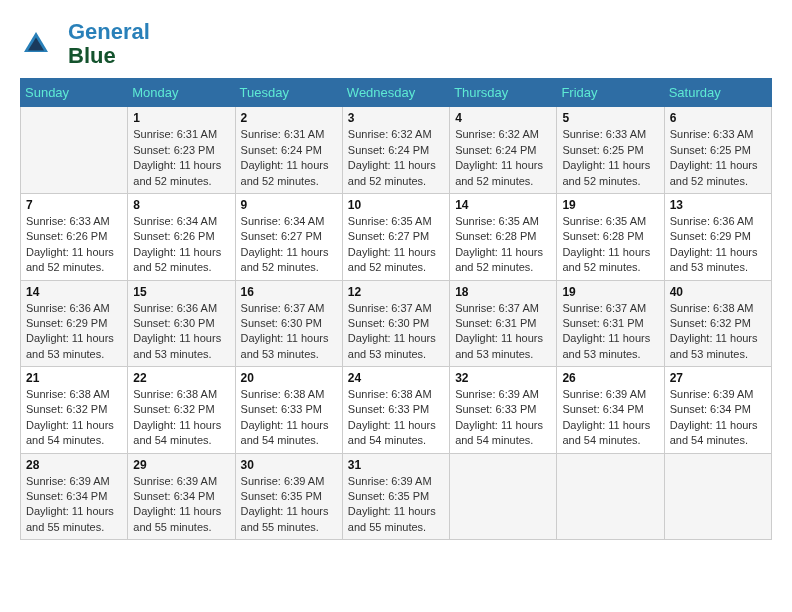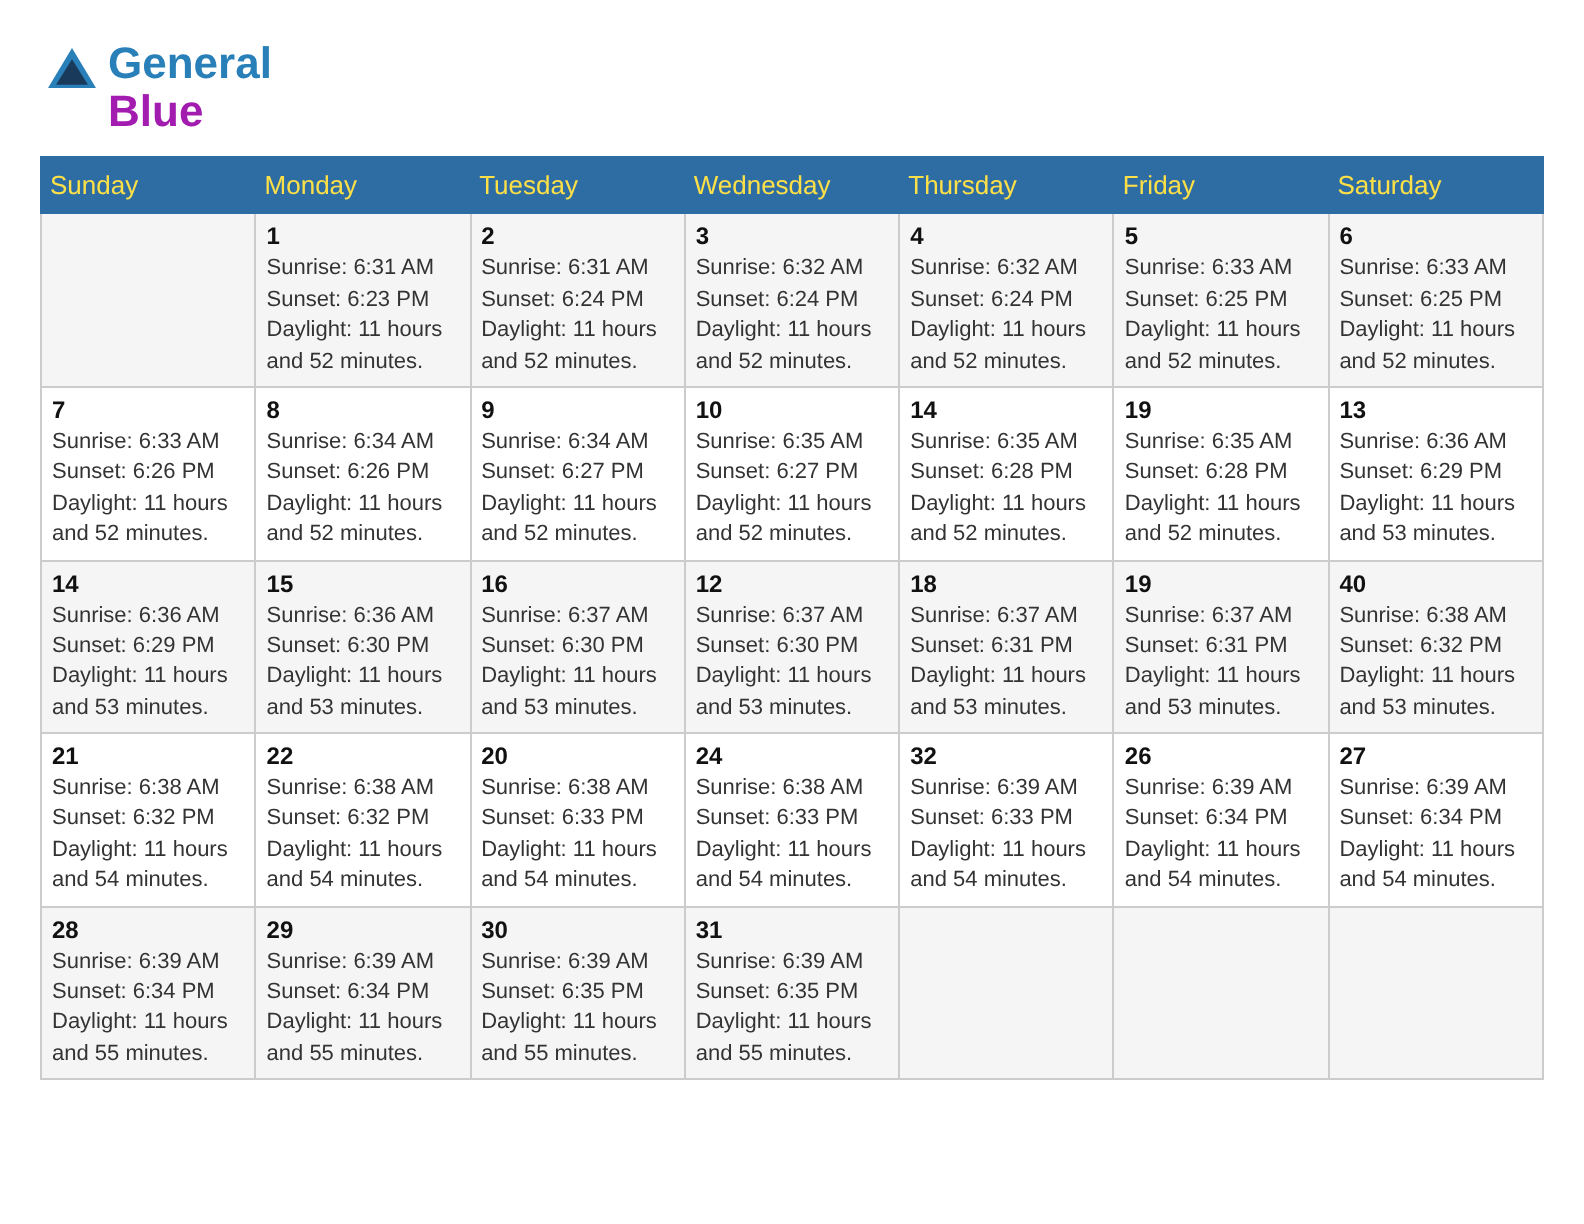--- a/index.html
+++ b/index.html
@@ -11,22 +11,22 @@
       padding: 20px;
     }
     .header {
       display: flex;
       justify-content: space-between;
       align-items: flex-start;
       margin-bottom: 10px;
     }
     .logo {
       display: flex;
-      align-items: flex-start;
-      gap: 2px;
+      align-items: center;
+      gap: 16px;
     }
     .logo-text {
       font-size: 22px;
       font-weight: bold;
       color: #1a3a5c;
       line-height: 1.1;
     }
     .logo-text span {
       color: #2980b9;
     }
@@ -46,21 +46,21 @@
       font-size: 16px;
       color: #444;
     }
     table {
       width: 100%;
       border-collapse: collapse;
       font-size: 11px;
     }
     thead tr th {
       background-color: #2e6da4;
-      color: #fde047;
+      color: #5eead4;
       padding: 6px 4px;
       text-align: left;
       font-size: 13px;
       font-weight: normal;
       border: 1px solid #2e6da4;
     }
     tbody tr td {
       border: 1px solid #ccc;
       vertical-align: top;
       padding: 4px 5px;
@@ -91,21 +91,21 @@
 <body>
 
 <div class="header">
   <div class="logo">
     <svg class="logo-icon" viewBox="0 0 40 40" xmlns="http://www.w3.org/2000/svg">
       <polygon points="20,5 35,30 5,30" fill="#2980b9"></polygon>
       <polygon points="20,12 30,28 10,28" fill="#1a3a5c"></polygon>
     </svg>
     <div class="logo-text">
       <div><span>General</span></div>
-      <div style="color:#a21caf">Blue</div>
+      <div style="color:#14532d">Blue</div>
     </div>
   </div>
   <div class="title-block">
     <div class="month-title"></div>
     <div class="location"></div>
   </div>
 </div>
 
 <table>
   <thead>

